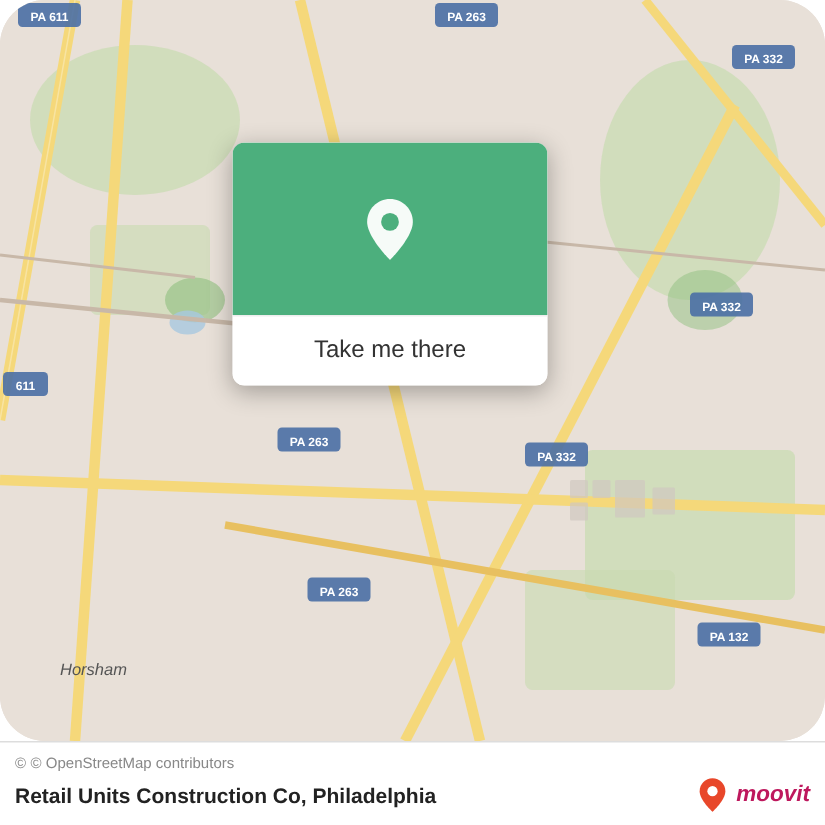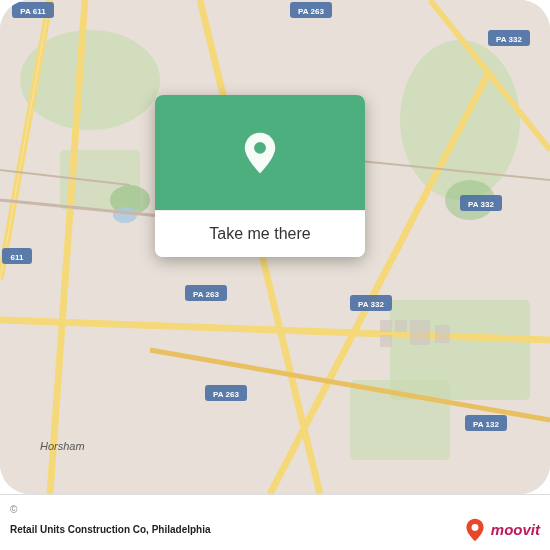--- a/index.html
+++ b/index.html
@@ -95,21 +95,21 @@
       margin-right: 3px;
     }
 
     #bottom-content-row {
       display: flex;
       align-items: center;
       justify-content: space-between;
     }
 
     #place-name {
-      font-size: 10px;
+      font-size: 14px;
       font-weight: 600;
       color: #222;
     }
 
     #moovit-logo {
       display: flex;
       align-items: center;
       gap: 4px;
     }
 
@@ -206,20 +206,21 @@
         <circle cx="22" cy="20" r="7" fill="#4caf7d"></circle>
       </svg>
     </div>
     <button id="take-me-there-btn">Take me there</button>
   </div>
 </div>
 
 <div id="bottom-bar">
   <div id="attribution-row">
     <span id="copyright-symbol">©</span>
+    <span>© OpenStreetMap contributors</span>
   </div>
   <div id="bottom-content-row">
     <span id="place-name">Retail Units Construction Co, Philadelphia</span>
     <div id="moovit-logo">
 
       <svg id="moovit-icon" viewBox="0 0 24 28" xmlns="http://www.w3.org/2000/svg">
         <path d="M12 1 C6.5 1 2 5.5 2 11 C2 18 12 27 12 27 C12 27 22 18 22 11 C22 5.5 17.5 1 12 1 Z" fill="#e8472a"></path>
         <circle cx="12" cy="11" r="4" fill="white"></circle>
       </svg>
       <span id="moovit-text">moovit</span>

